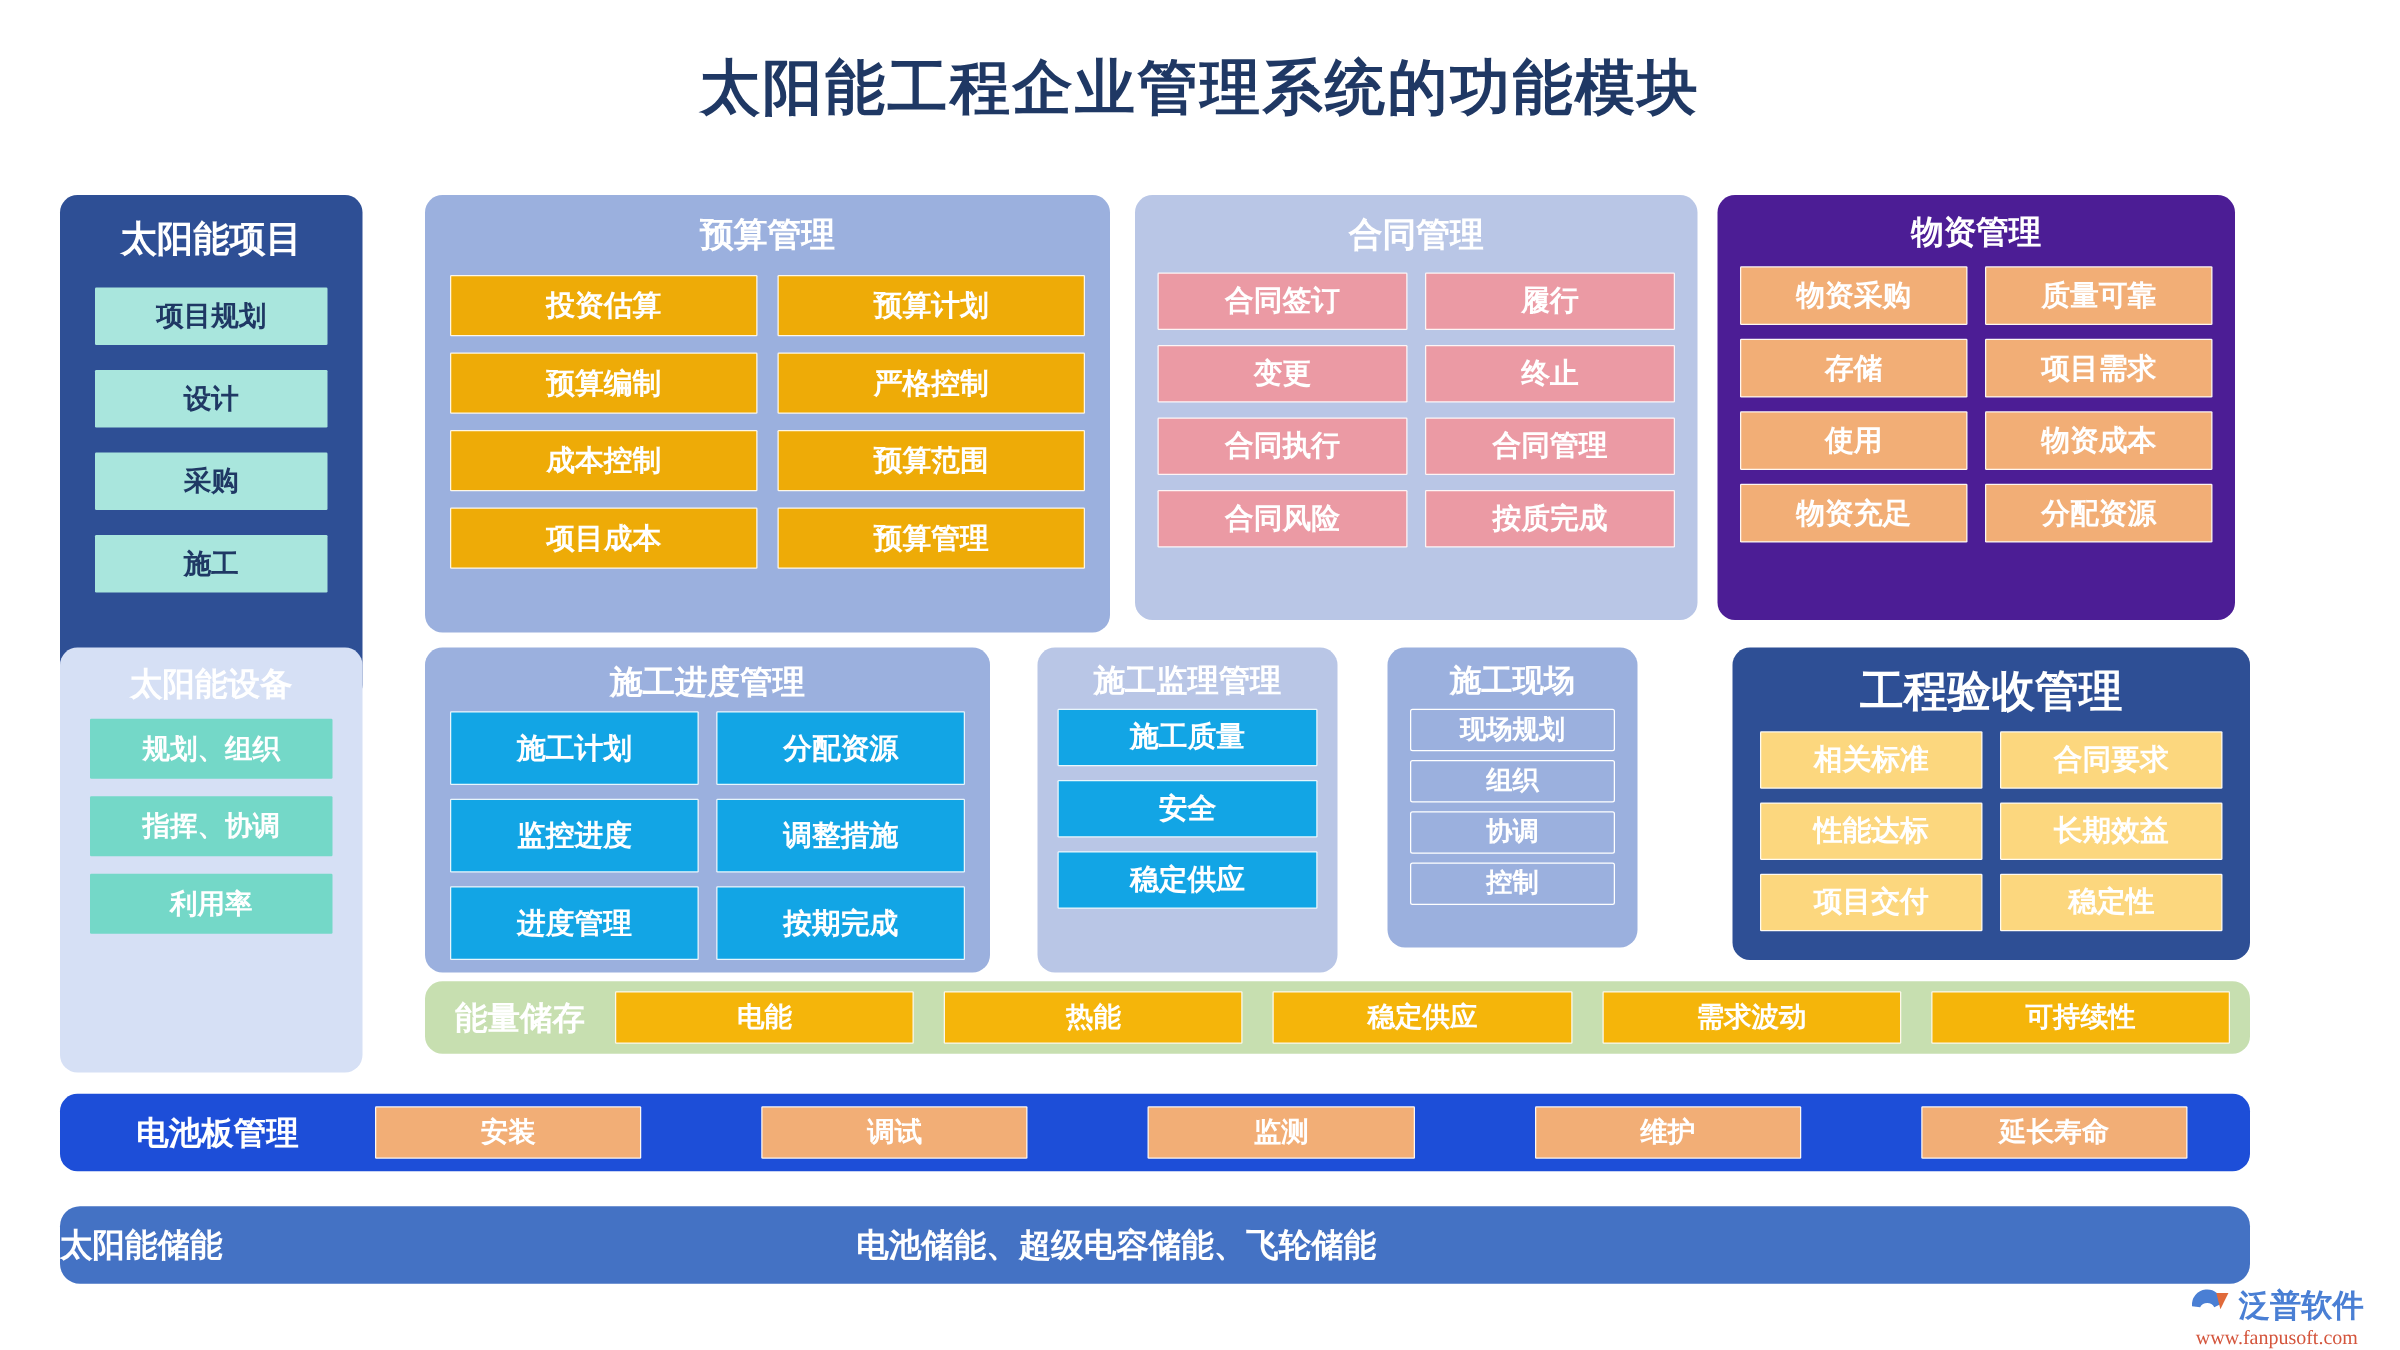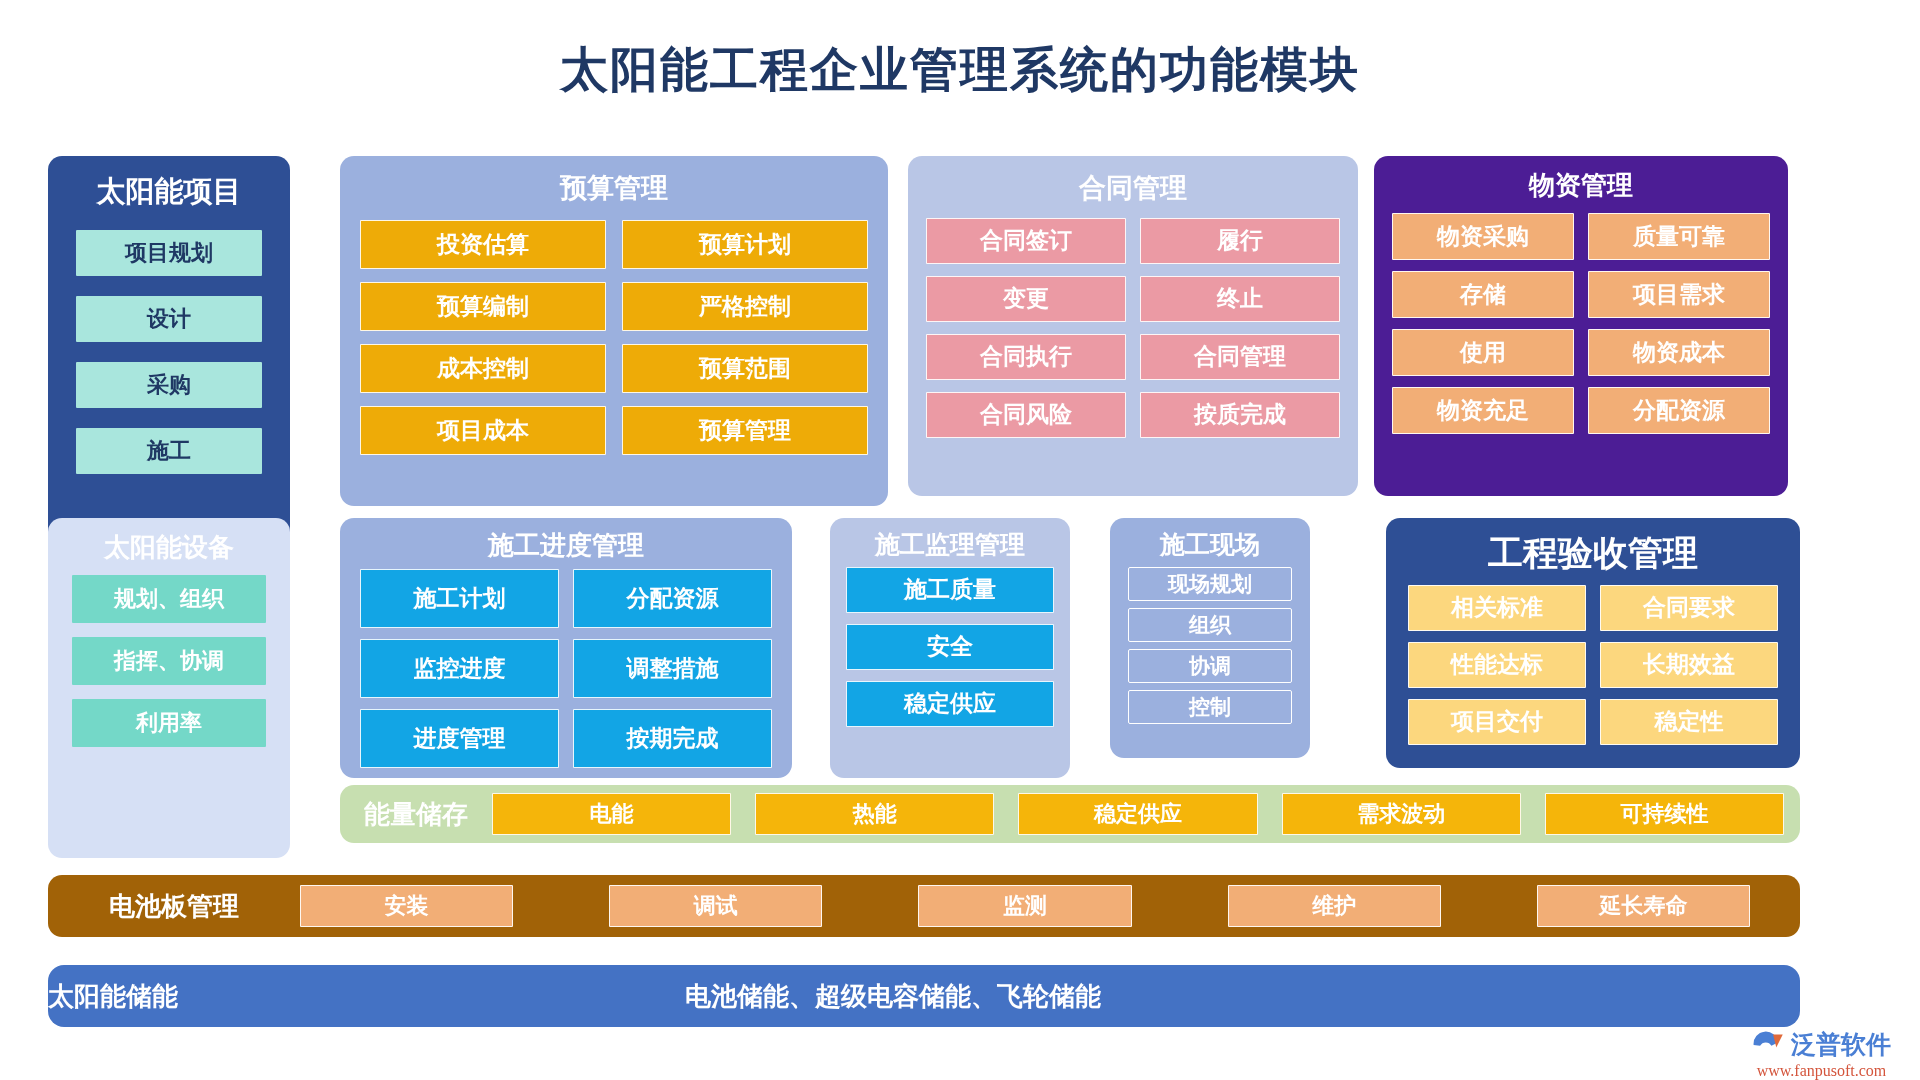--- a/index.html
+++ b/index.html
@@ -115,21 +115,21 @@
   #energy { left: 340px; top: 785px; width: 1460px; height: 58px;
             background: #c7dfb0; display: flex; align-items: center; }
   #energy .strip-label { color: #ffffff; font-weight: bold; font-size: 26px;
                          width: 152px; text-align: center; flex: 0 0 auto; }
   #energy .strip-items { display: flex; gap: 24px; flex: 1; padding-right: 16px; }
   #energy .chip { background: #f5b50a; font-size: 22px; height: 42px; flex: 1;
                   border-radius: 1px; }
 
   
   #panelmgmt { left: 48px; top: 875px; width: 1752px; height: 62px;
-               background: #a16207; display: flex; align-items: center; }
+               background: #1d4ed8; display: flex; align-items: center; }
   #panelmgmt .strip-label { color: #ffffff; font-weight: bold; font-size: 26px;
                             width: 252px; text-align: center; flex: 0 0 auto; }
   #panelmgmt .strip-items { display: flex; gap: 96px; flex: 1; padding-right: 50px; }
   #panelmgmt .chip { background: #f2ae76; font-size: 22px; height: 42px; flex: 1;
                      border-radius: 1px; }
 
   
   #storage { left: 48px; top: 965px; width: 1752px; height: 62px;
              background: #4472c4; display: flex; align-items: center;
              border-radius: 16px; }

